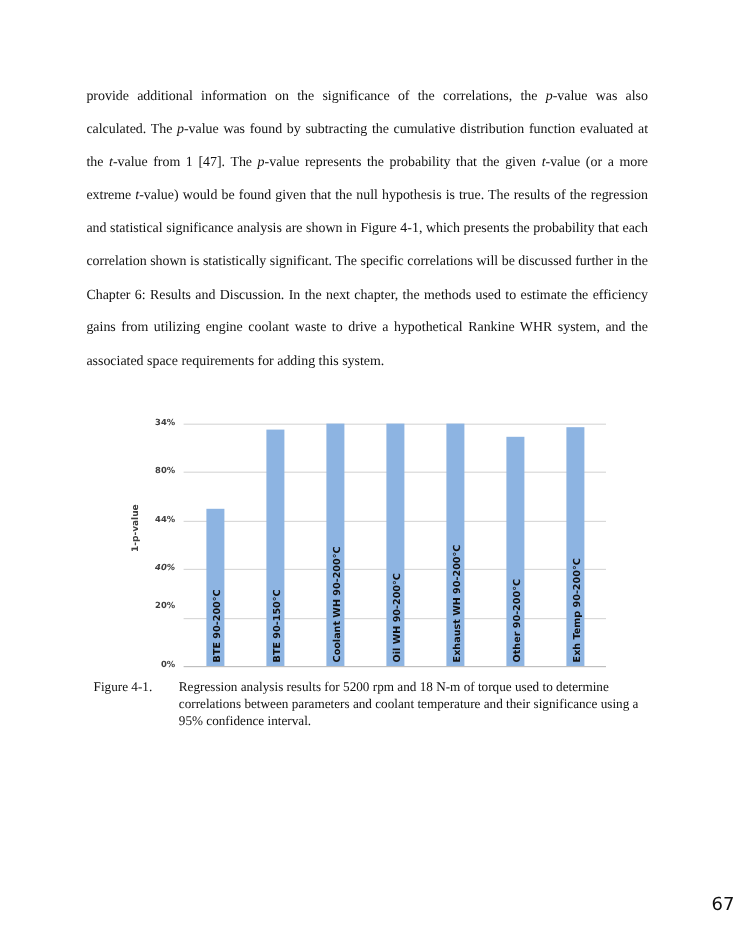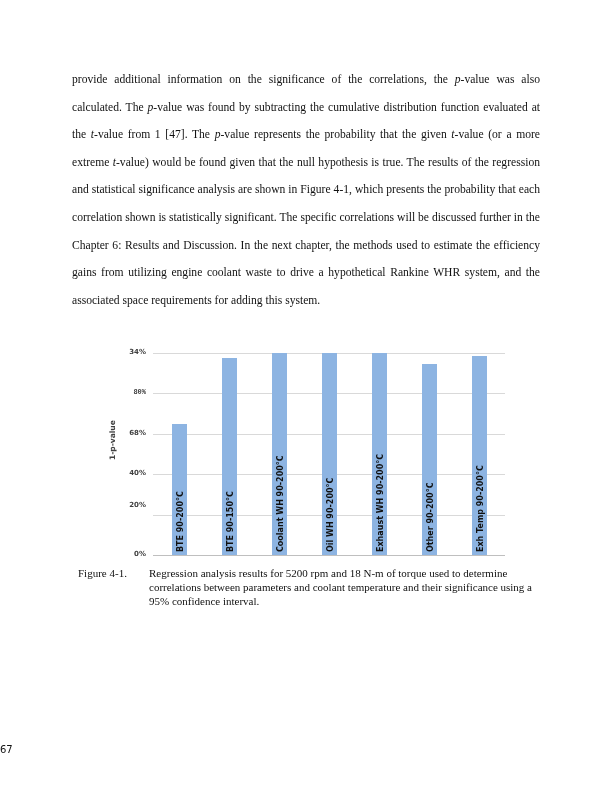--- a/index.html
+++ b/index.html
@@ -29,45 +29,45 @@
     font-size: 8px; font-weight: bold; color: #111; white-space: nowrap;
   }
   .bar-label span { position: absolute; left: 11px; bottom: 0; transform: rotate(-90deg); transform-origin: left bottom; }
   .caption {
     position: absolute; left: 78px; top: 566px; width: 470px;
     font-family: "Liberation Serif", serif; font-size: 11px; color: #111; line-height: 14px;
   }
   .caption .num { position: absolute; left: 0; top: 0; text-align: right; }
   .caption .txt { position: absolute; left: 71px; top: 0; width: 400px; }
   .pagenum {
-    position: absolute; left: 0; width: 612px; top: 744px; text-align: left;
-    font-family: "DejaVu Sans", sans-serif; font-size: 10px; color: #111;
+    position: absolute; left: 0; width: 612px; top: 744px; text-align: right;
+    font-family: "DejaVu Sans", sans-serif; font-size: 15px; color: #111;
   }
 </style>
 </head>
 <body>
 
 <div class="page">
 
   <p class="body-text" id="body-text"><span>provide additional information on the significance of the correlations, the </span><i>p</i><span>-value was also</span> <span>calculated. The </span><i>p</i><span>-value was found by subtracting the cumulative distribution function evaluated</span> <span>at the </span><i>t</i><span>-value from 1 [47]. The </span><i>p</i><span>-value represents the probability that the given </span><i>t</i><span>-value (or a more</span> <span>extreme </span><i>t</i><span>-value) would be found given that the null hypothesis is true. The results of the regression</span> <span>and statistical significance analysis are shown in Figure 4-1, which presents the probability that</span> <span>each correlation shown is statistically significant. The specific correlations will be discussed</span> <span>further in the Chapter 6: Results and Discussion. In the next chapter, the methods used to estimate</span> <span>the efficiency gains from utilizing engine coolant waste to drive a hypothetical Rankine WHR</span> <span>system, and the associated space requirements for adding this system.</span></p>
 
   <div class="chart" id="chart">
     <div class="ylabel">
       <span>1-p-value</span>
     </div>
   <div class="gridline" style="top: 215px; background: rgb(191, 191, 191);"></div>
       <div class="ytick" style="top: 210px;">0%</div>
       <div class="gridline" style="top: 174.6px;"></div>
       <div class="ytick" style="top: 161px;">20%</div>
       <div class="gridline" style="top: 134.2px;"></div>
-      <div class="ytick" style="top: 129.2px;">40%</div>
+      <div class="ytick" style="top: 129.2px; font-style: italic;">40%</div>
       <div class="gridline" style="top: 93.8px;"></div>
-      <div class="ytick" style="top: 88.8px;">68%</div>
+      <div class="ytick" style="top: 88.8px;">44%</div>
       <div class="gridline" style="top: 53.4px;"></div>
-      <div class="ytick" style="top: 48.4px; font-family: Liberation Mono, monospace;">80%</div>
+      <div class="ytick" style="top: 48.4px;">80%</div>
       <div class="gridline" style="top: 13px;"></div>
       <div class="ytick" style="top: 8px;">34%</div>
       <div class="bar" style="left: 72px; top: 83.7px; height: 131.3px; background: rgb(141, 180, 226);">
         <div class="bar-label">
           <span>BTE 90-200°C</span>
         </div>
       </div>
       <div class="bar" style="left: 122px; top: 18.05px; height: 196.95px; background: rgb(141, 180, 226);">
         <div class="bar-label">
           <span>BTE 90-150°C</span>

